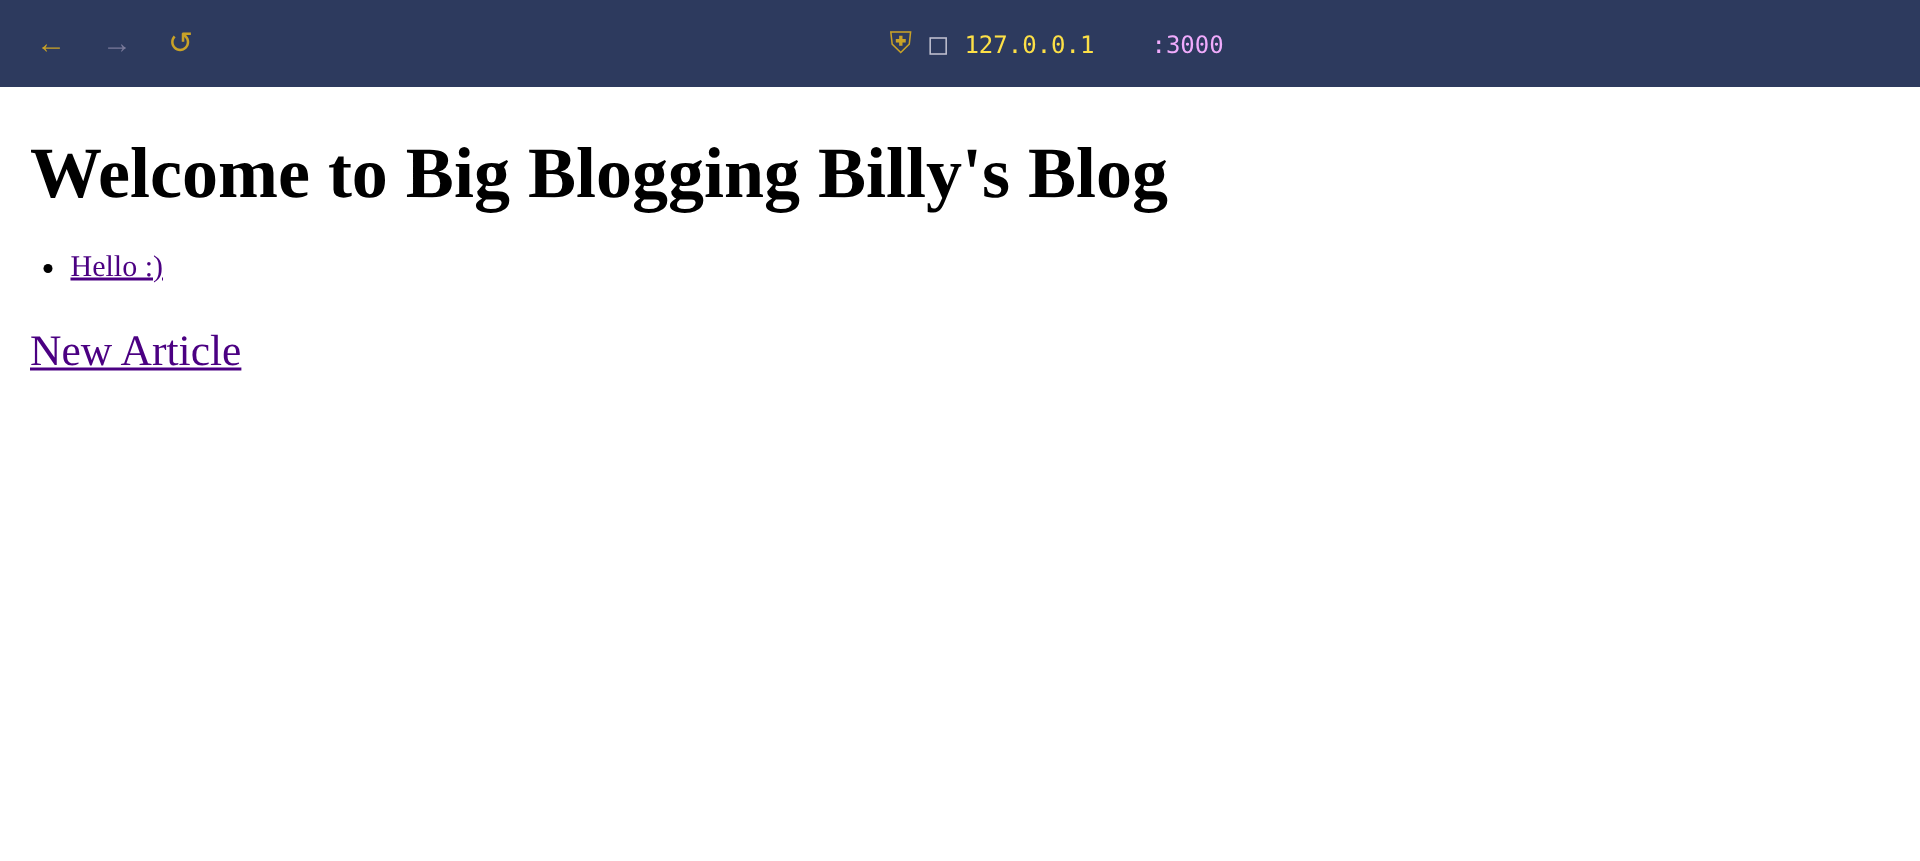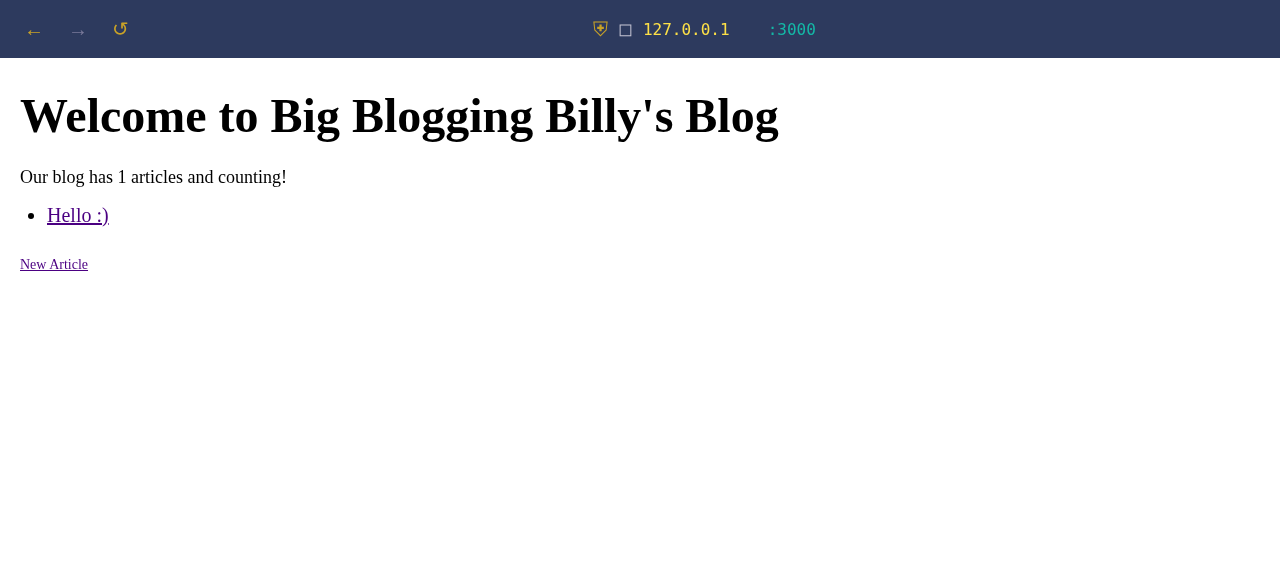--- a/index.html
+++ b/index.html
@@ -71,21 +71,21 @@
       font-family: monospace;
       outline: none;
       text-align: center;
     }
 
     .address-host {
       color: #fde047;
     }
 
     .address-port {
-      color: #14b8a6;
+      color: #f0abfc;
       margin-left: 38px;
     }
 
     
     .page-content {
       padding: 20px 20px 4px 20px;
       background: #ffffff;
       min-height: 516px;
     }
 
@@ -129,21 +129,21 @@
       text-decoration: underline;
       font-family: Georgia, 'Times New Roman', serif;
       font-size: 20px;
       cursor: pointer;
     }
 
     .new-article-link {
       color: #4b0082;
       text-decoration: underline;
       font-family: Georgia, 'Times New Roman', serif;
-      font-size: 14px;
+      font-size: 29px;
       cursor: pointer;
       display: inline-block;
     }
   </style>
 </head>
 <body>
 
 <div class="browser-chrome">
   <button class="nav-btn">←</button>
   <button class="nav-btn disabled">→</button>
@@ -156,21 +156,20 @@
       <span class="address-host">127.0.0.1</span><span class="address-port">:3000</span>
     </span>
   </div>
 </div>
 
 <div class="page-content">
 
   <h1 class="site-title">Welcome to Big Blogging Billy's Blog</h1>
 
 
-  <p class="article-count">Our blog has 1 articles and counting!</p>
 
   <ul class="articles-list">
     <li>
       <a class="article-link" href="#">Hello :)</a>
     </li>
   </ul>
 
   <a class="new-article-link" href="#">New Article</a>
 
 </div>

